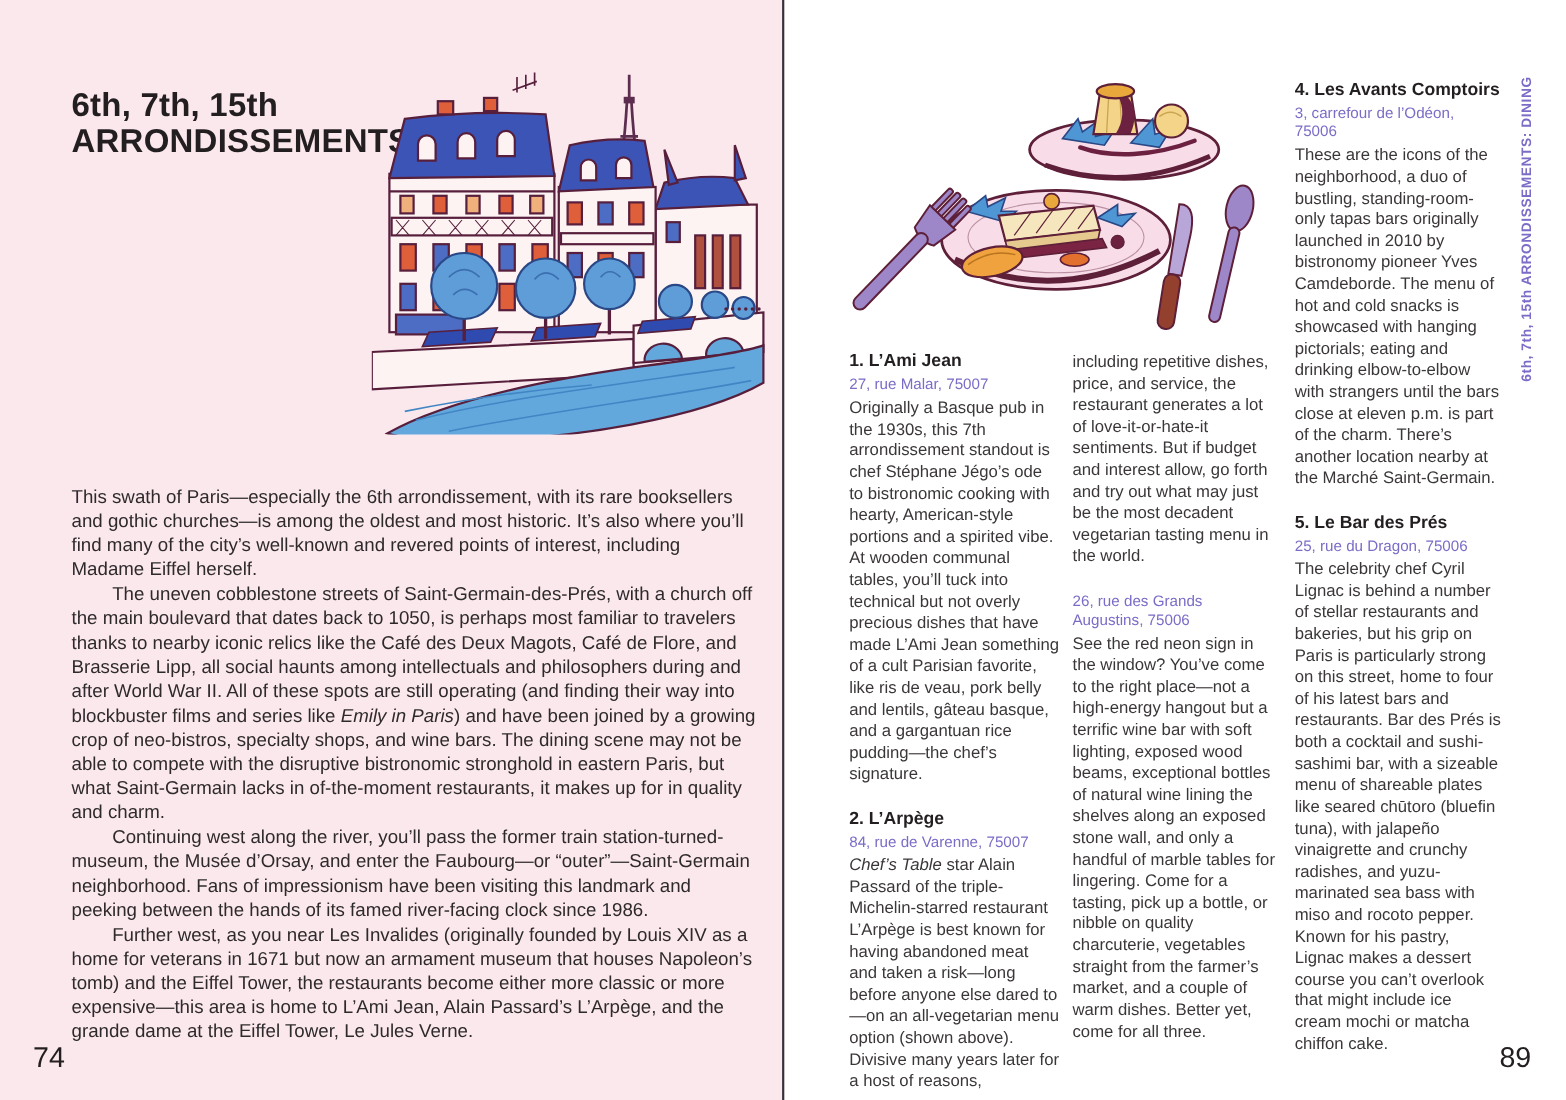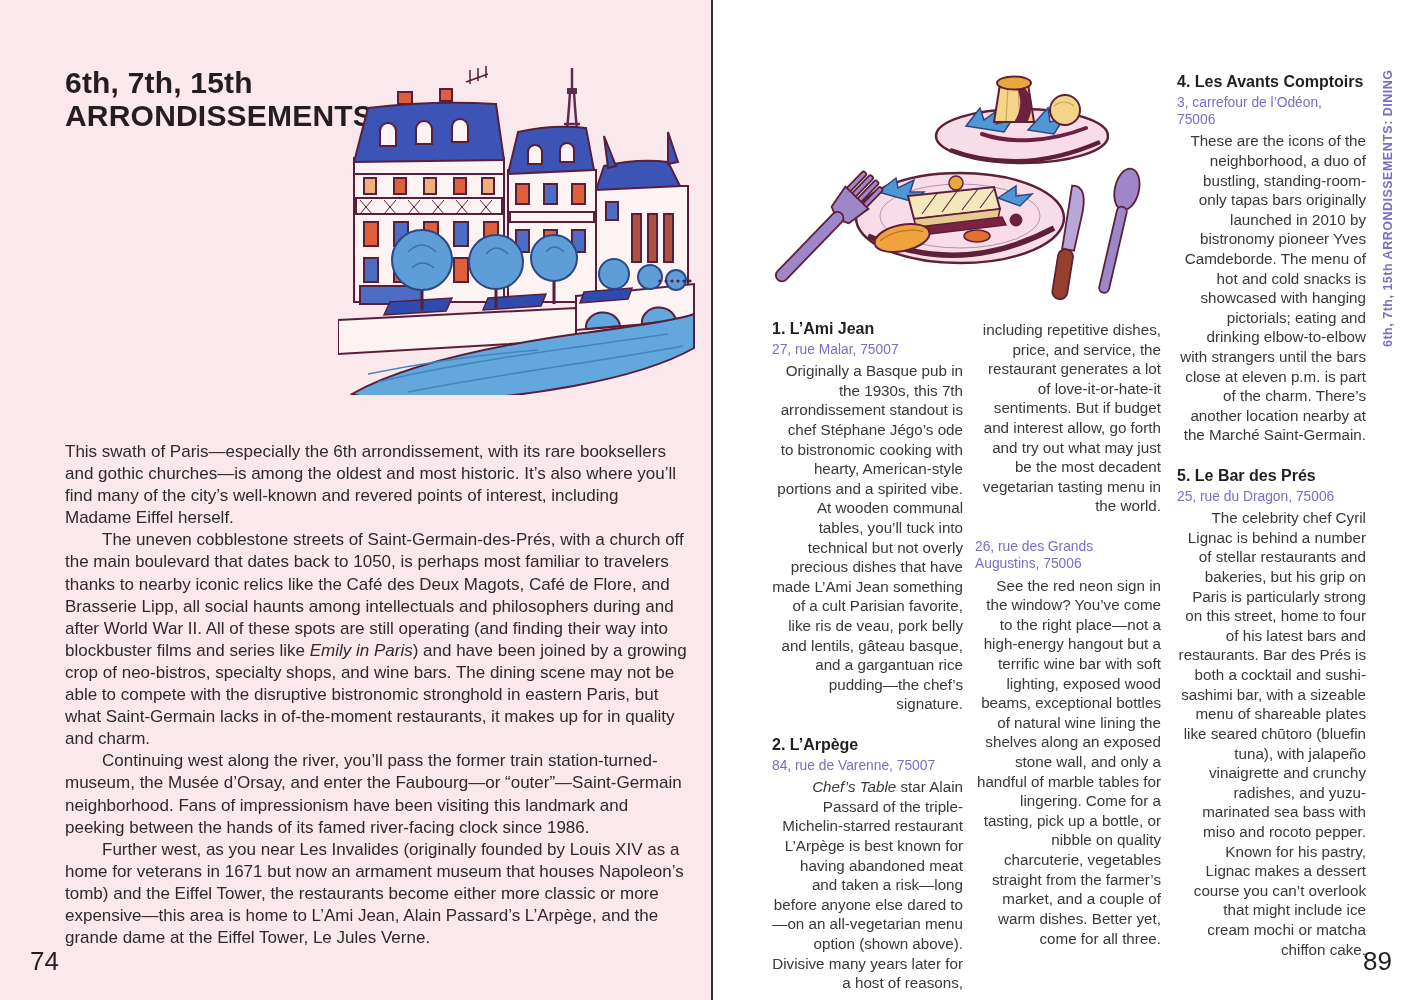--- a/index.html
+++ b/index.html
@@ -1,41 +1,41 @@
 <!DOCTYPE html>
 <html style="--page-pink: #fbe8ed; --dining-purple: #a89bd8; --address-purple: #7b6cc7; --ink: #231f20; --body-text: #2e2a2b; --roof-blue: #3c54b6; --river-blue: #63a8dd; --outline-maroon: #5e1f38; --plate-pink: #f8dde9;"><head>
 <meta charset="utf-8">
 <style>
   html,body { margin:0; padding:0; background:#ffffff; font-family:"Liberation Sans", sans-serif; }
   .spread { position:relative; width:1424px; height:1000px; overflow:hidden; background:#ffffff; }
 
   .page-left { position:absolute; left:0; top:0; width:712px; height:1000px; background:var(--page-pink,#fbe8ed); }
   .gutter { position:absolute; left:711px; top:0; width:2px; height:1000px; background:#35303a; }
 
-  .title-block { position:absolute; left:65px; top:66px; }
+  .title-block { position:absolute; left:65px; top:79px; }
   .title-line { font-weight:700; font-size:30px; line-height:1.1; color:var(--ink,#231f20); letter-spacing:0.2px; }
   .title-dining { font-weight:700; font-size:48px; line-height:1.0; color:var(--dining-purple,#a89bd8); letter-spacing:1.5px; margin-top:4px; }
 
   .intro { position:absolute; left:65px; top:412px; width:624px; font-size:17px; line-height:1.3; color:var(--body-text,#2e2a2b);margin-top:29px; }
   .intro p { margin:0; }
   .intro p.indent { text-indent:37px; }
   .intro em { font-style:italic; }
 
   .illus { position:absolute; }
   .illus-left { left:338px; top:62px; }
   .illus-right { left:770px; top:66px; }
 
   .col { position:absolute; font-size:15.2px; }
   .col-0 { left:772px; top:320px; width:191px; }
   .col-1 { left:975px; top:320px; width:186px; }
   .col-2 { left:1177px; top:73px;  width:189px; }
 
   .listing-heading { margin:0 0 2px 0; font-size:16px; font-weight:700; color:var(--ink,#231f20); line-height:1.18; white-space:pre-line; }
   .listing-address { color:var(--address-purple,#7b6cc7); font-size:13.8px; line-height:1.25; margin:0 12px 3px 0; }
-  .listing-body { margin:0 0 22px 0; color:#3b3738; line-height:1.29;text-align:right; }
+  .listing-body { margin:0 0 22px 0; color:#3b3738; line-height:1.29; }
   .listing-body em { font-style:italic; }
 
   .side-label { position:absolute; left:1381px; top:347px; transform-origin:0 0; transform:rotate(-90deg);
                 white-space:nowrap; font-size:12.5px; font-weight:700; letter-spacing:0.5px;
                 color:var(--address-purple,#7c70ca); }
 
   .page-num { position:absolute; font-weight:400; font-size:26px; color:var(--ink,#1d1b1c); }
   .pn-left { left:30px; top:946px; }
   .pn-right { right:32px; top:946px; }
 </style>

